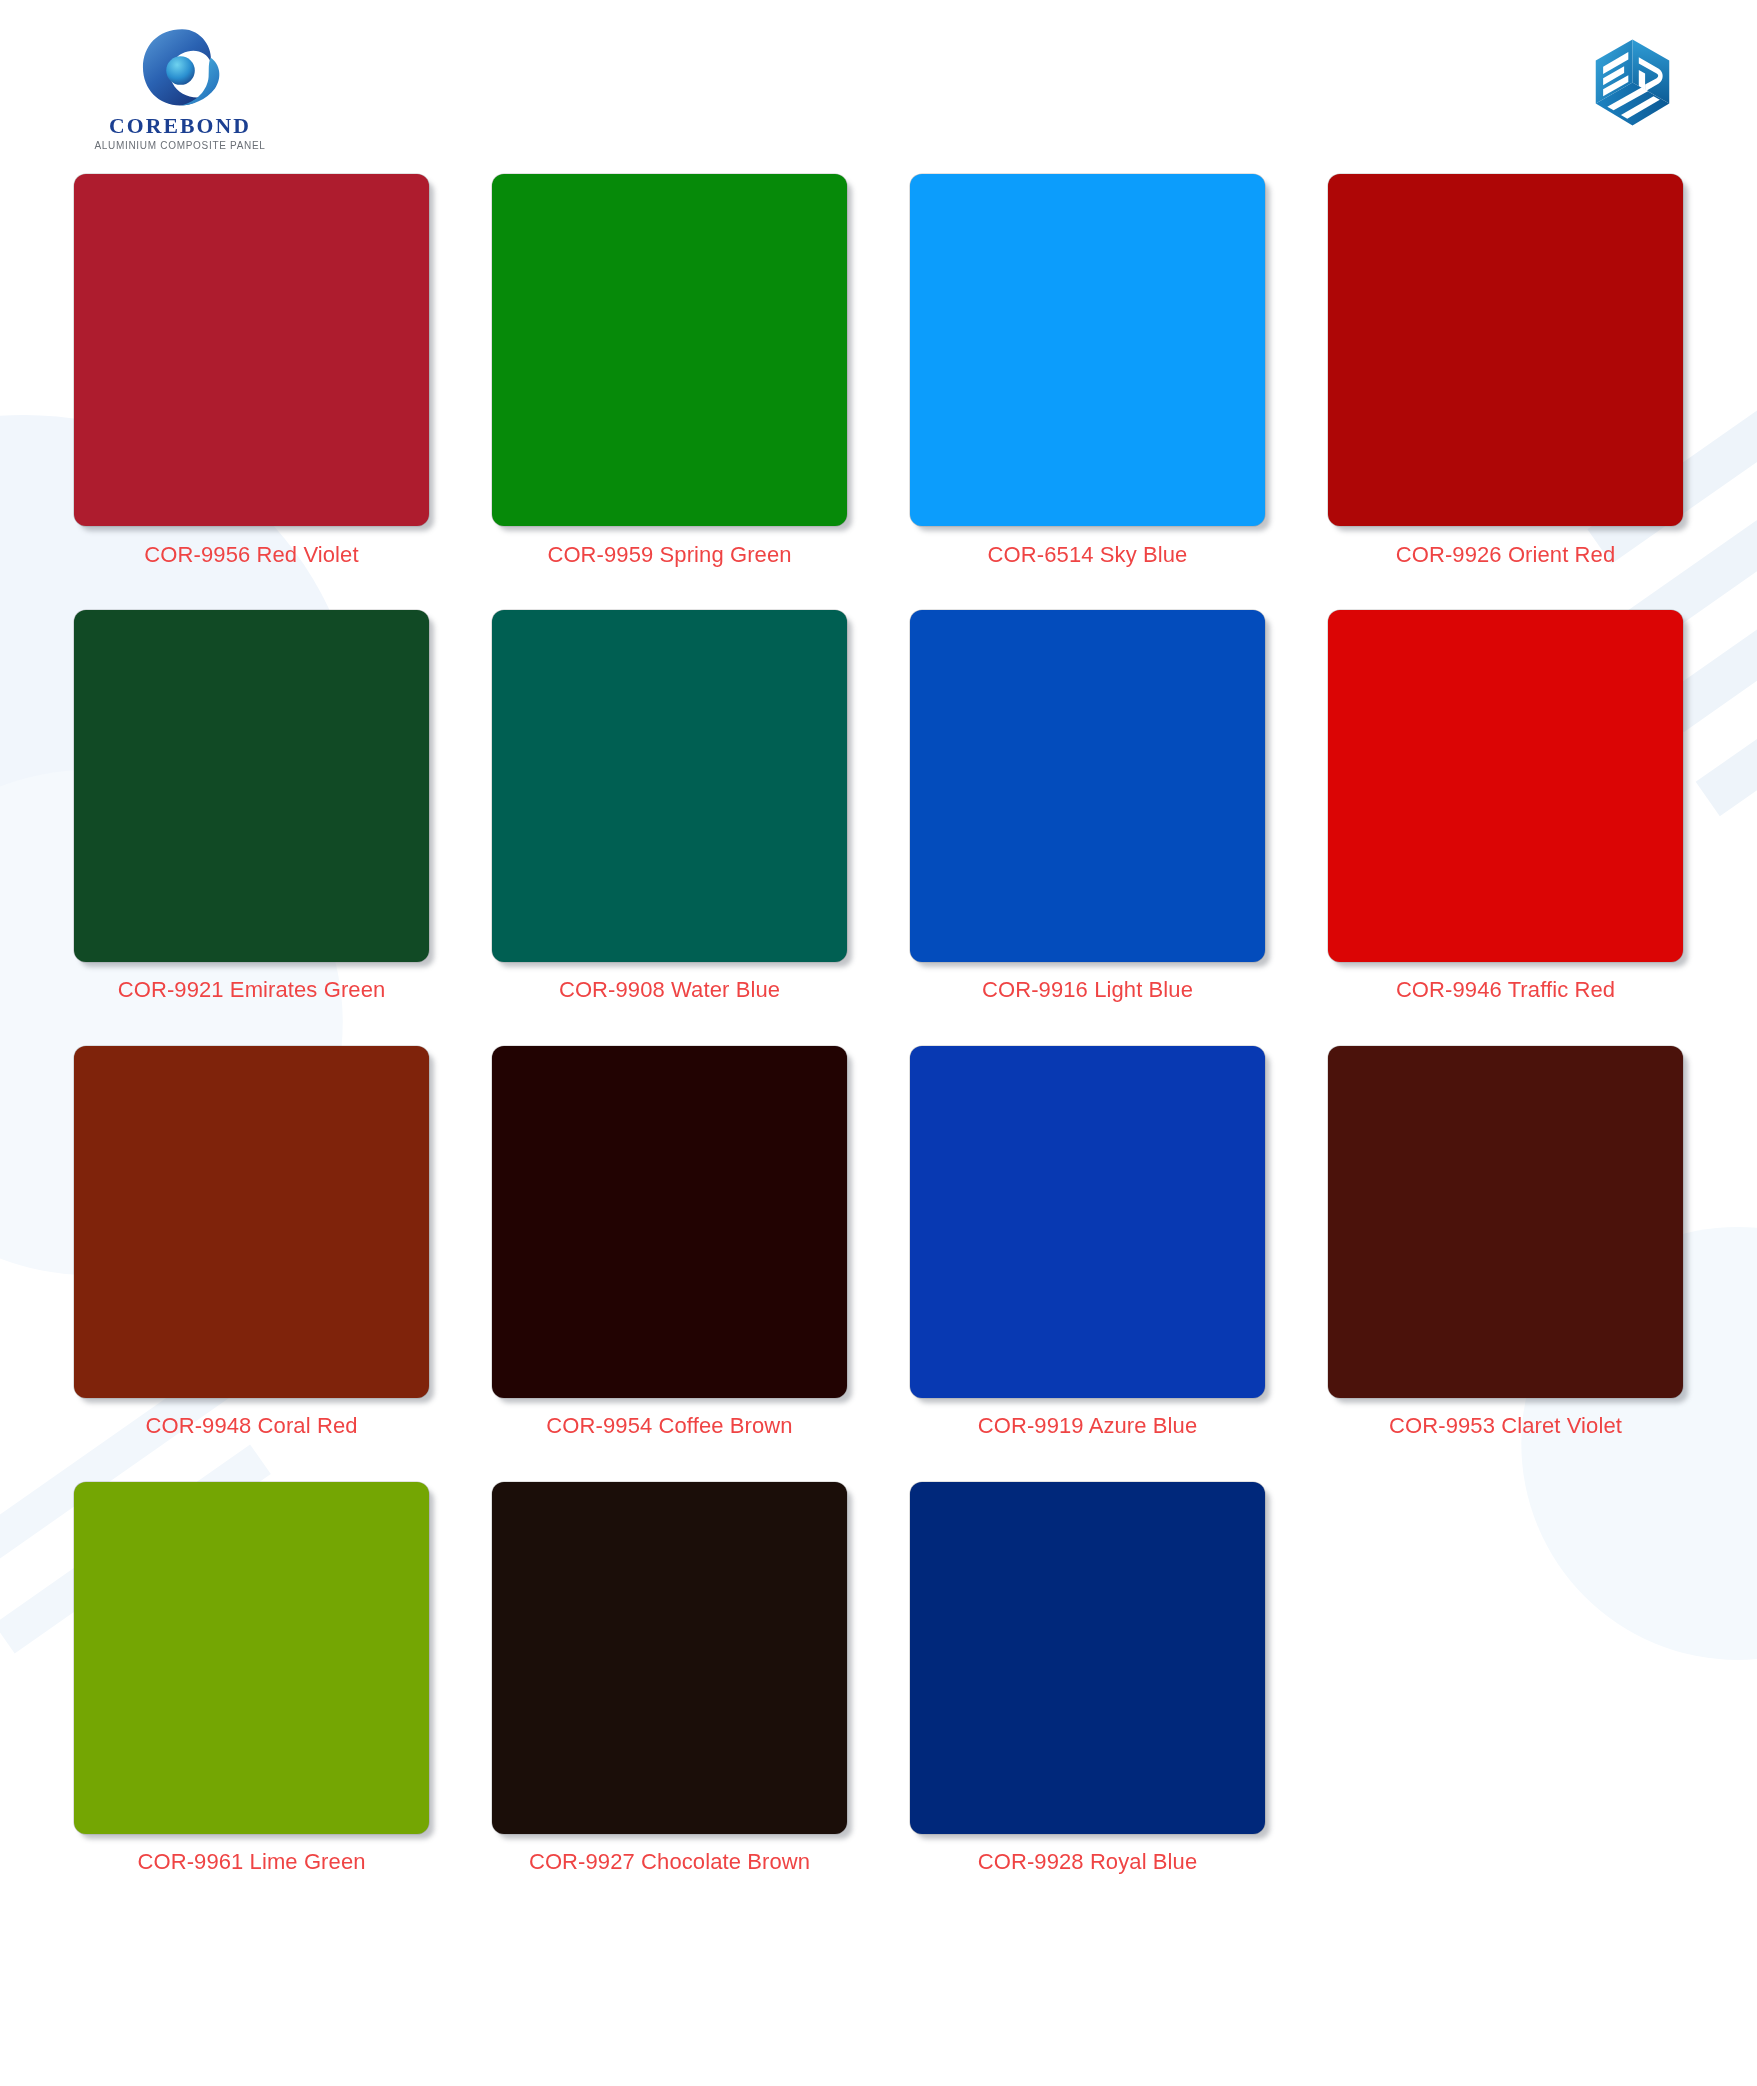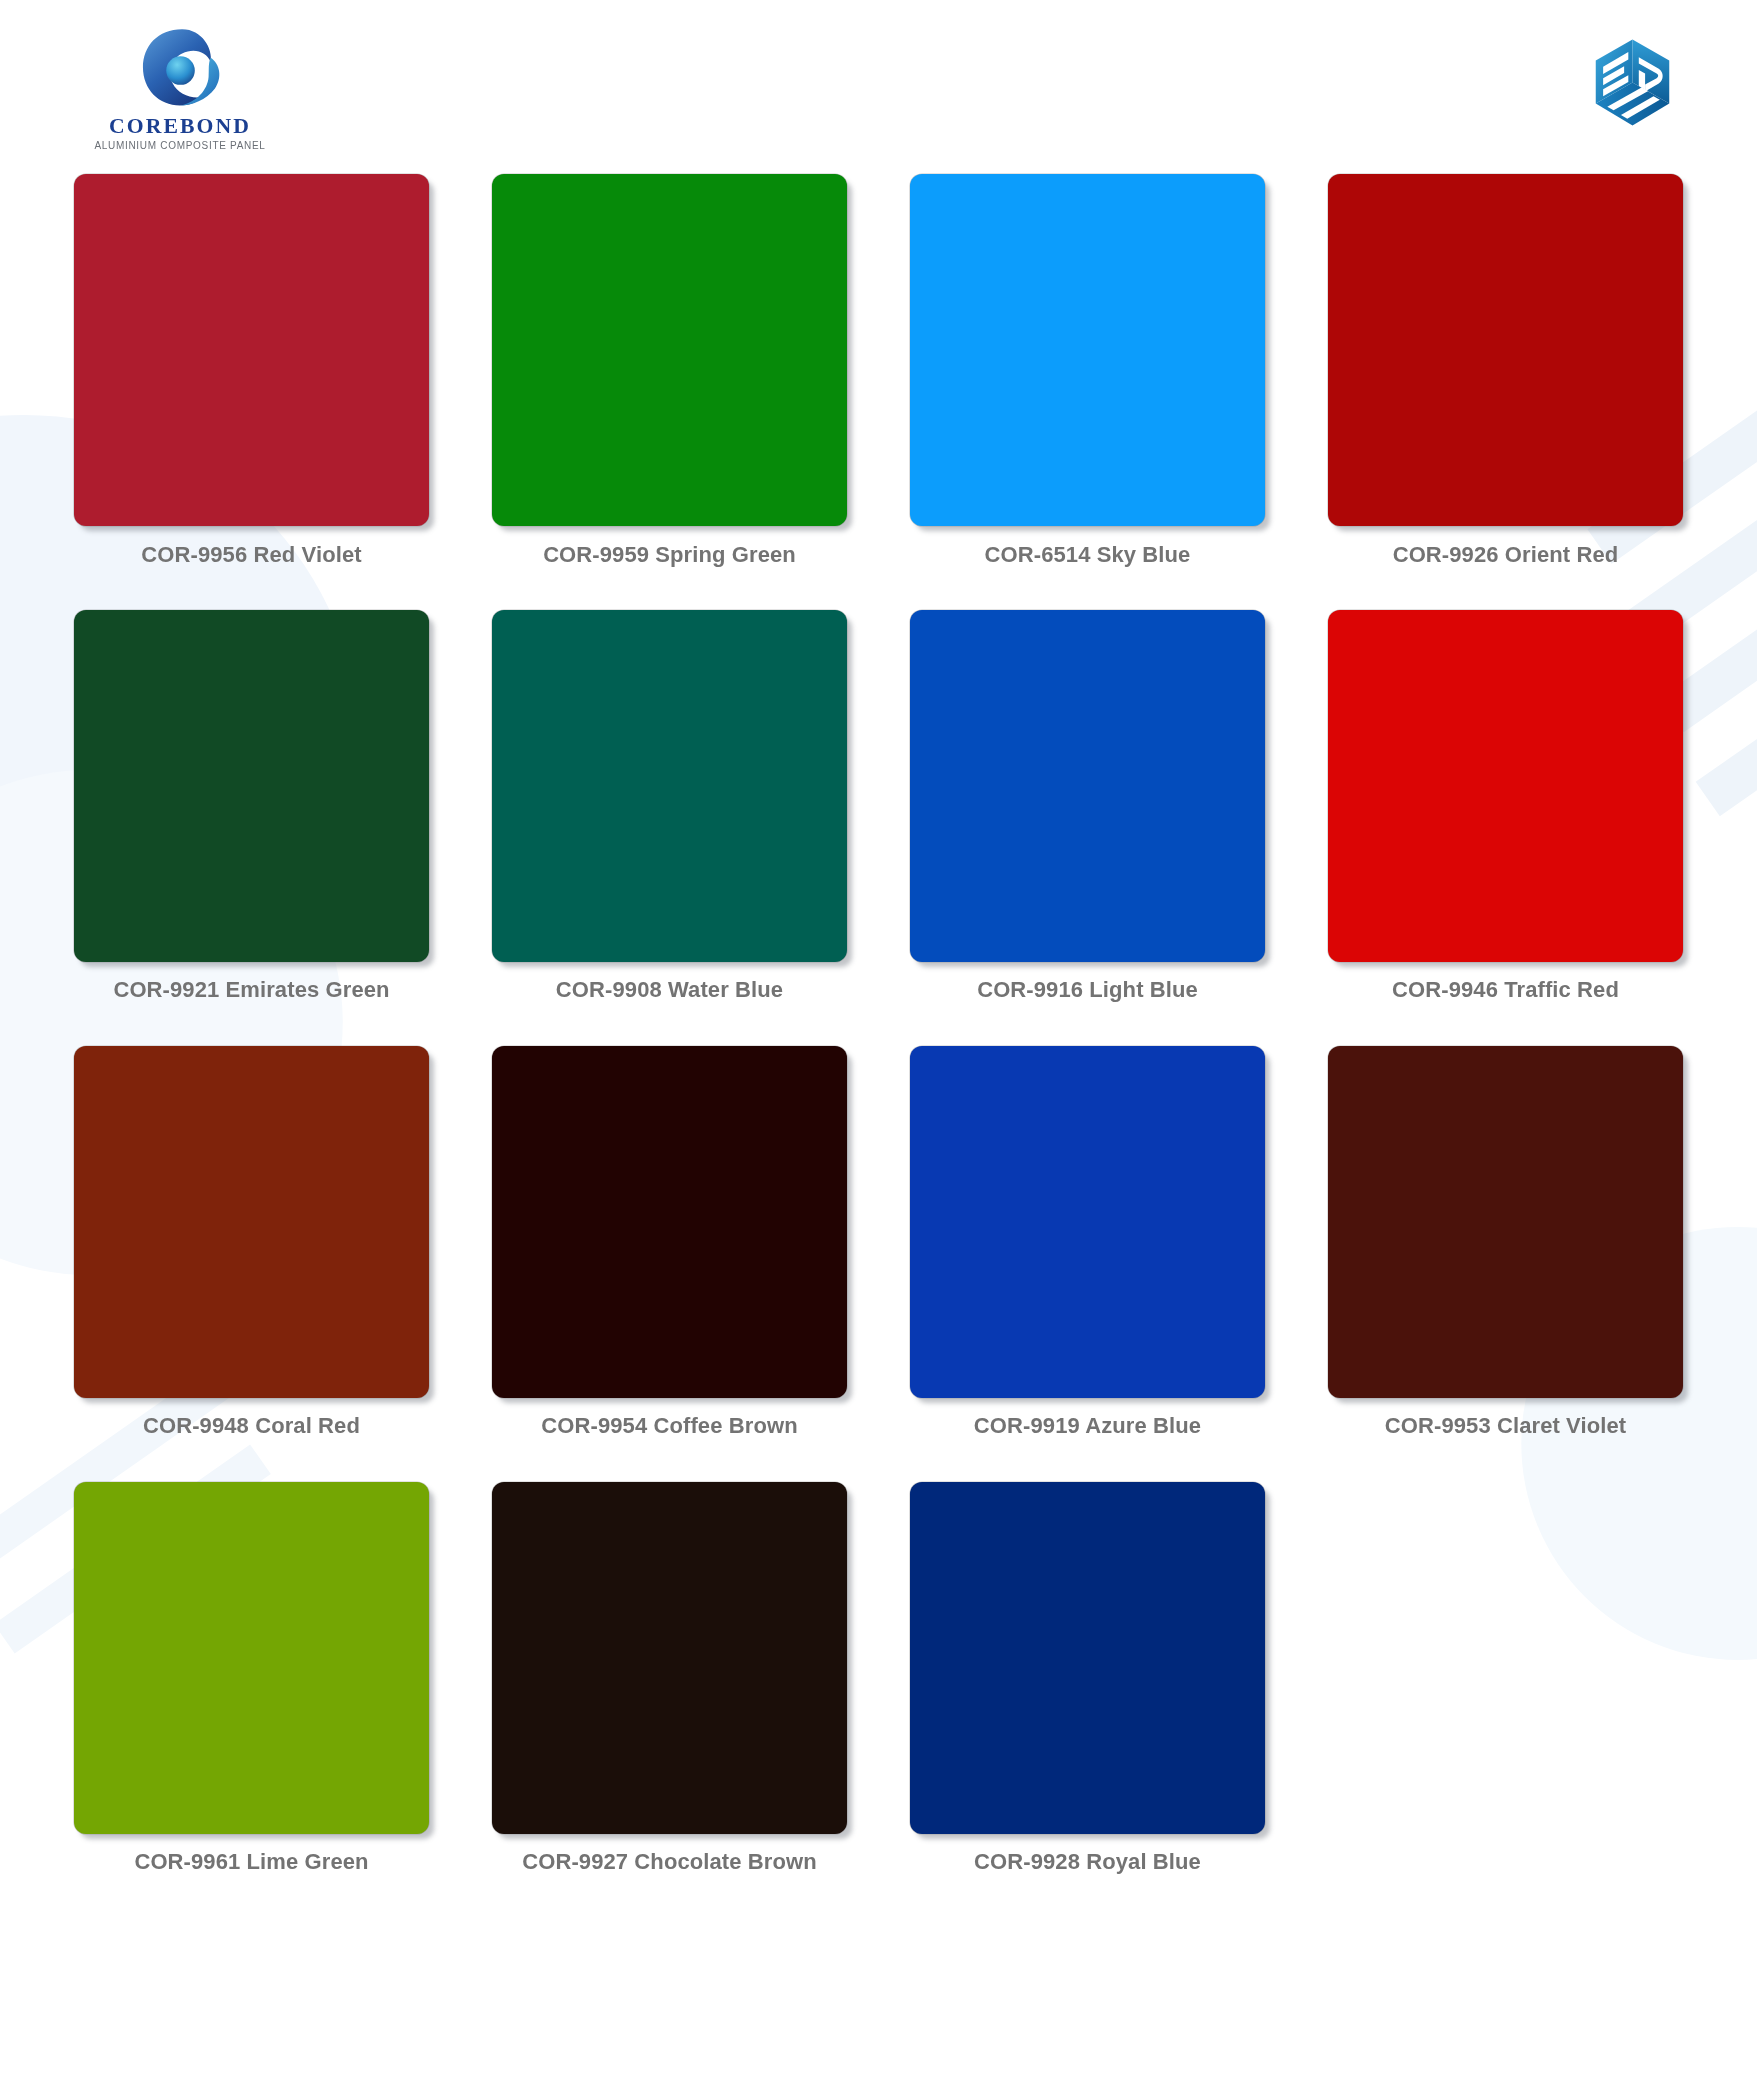--- a/index.html
+++ b/index.html
@@ -104,22 +104,22 @@
     border-radius: 12px;
     box-shadow:
       5.4px 6px 5.4px -1.2px rgba(120,125,132,0.45),
       0 0 0 0.6px rgba(0,0,0,0.22);
     position: relative;
   }
 
   .swatch-label {
     margin-top: 15.6px;
     font-size: 22px;
-    font-weight: bold;
-    color: #737373;
+    font-weight: normal;
+    color: #ef4444;
     letter-spacing: 0.1px;
     text-align: center;
     line-height: 1.15;
     white-space: nowrap;
   }
 </style>
 </head>
 <body>
 
 <svg class="bg-deco" viewBox="0 0 2922 3470" preserveAspectRatio="none">

